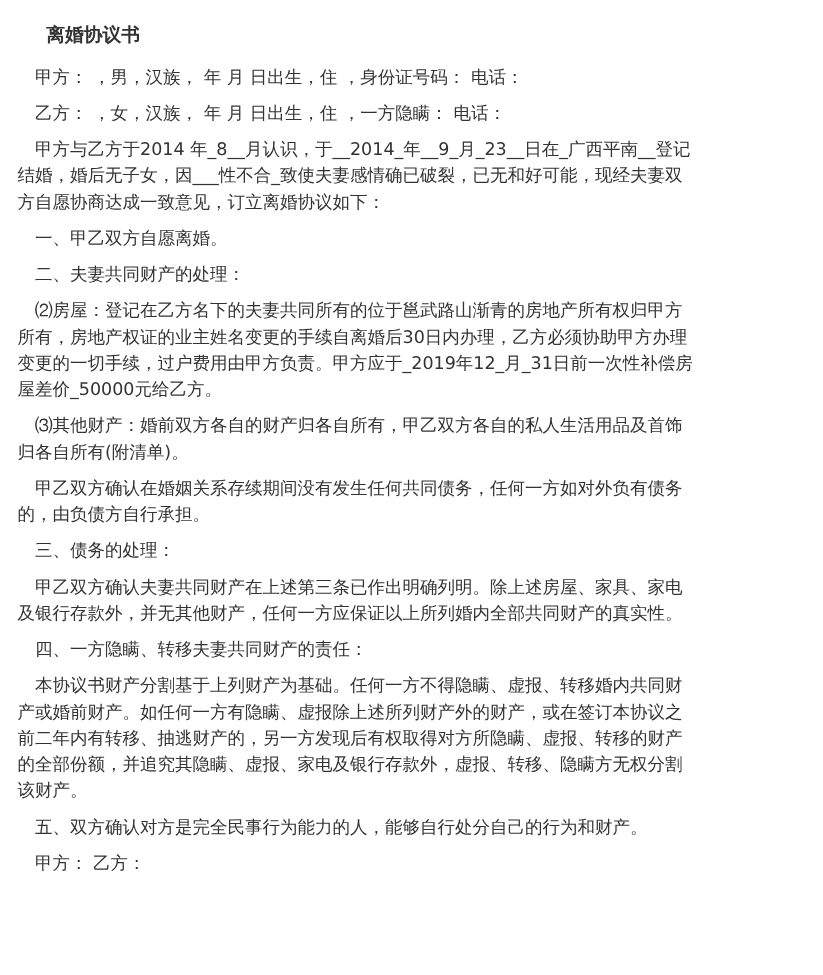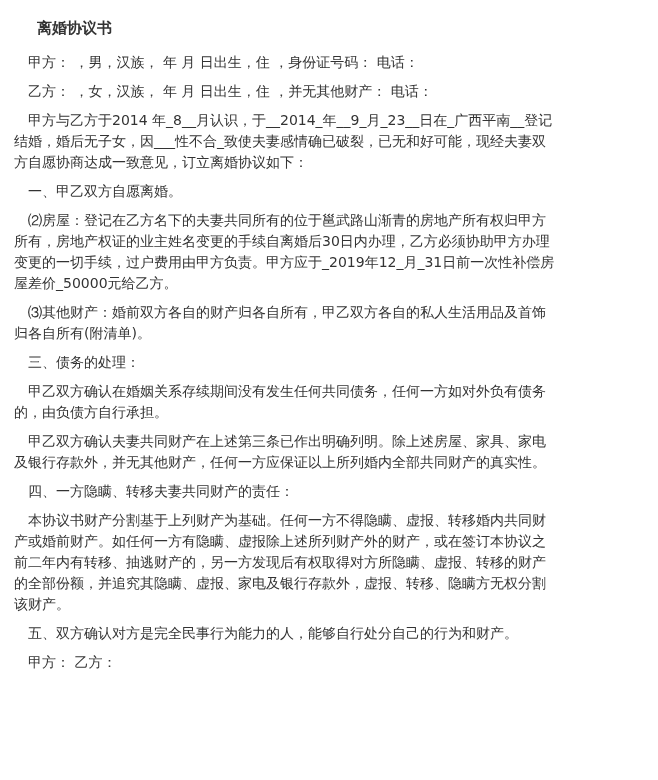--- a/index.html
+++ b/index.html
@@ -34,26 +34,27 @@
     color: #333333;
   }
 </style>
 </head>
 <body>
 
 <div class="page">
   <h1 class="doc-title">离婚协议书</h1>
 
   <p>甲方： ，男，汉族， 年 月 日出生，住 ，身份证号码： 电话：</p>
-  <p>乙方： ，女，汉族， 年 月 日出生，住 ，并无其他财产： 电话：</p>
+  <p>乙方： ，女，汉族， 年 月 日出生，住 ，一方隐瞒： 电话：</p>
   <p>甲方与乙方于2014 年_8__月认识，于__2014_年__9_月_23__日在_广西平南__登记结婚，婚后无子女，因___性不合_致使夫妻感情确已破裂，已无和好可能，现经夫妻双方自愿协商达成一致意见，订立离婚协议如下：</p>
   <p>一、甲乙双方自愿离婚。</p>
+  <p>二、夫妻共同财产的处理：</p>
   <p>⑵房屋：登记在乙方名下的夫妻共同所有的位于邕武路山渐青的房地产所有权归甲方所有，房地产权证的业主姓名变更的手续自离婚后30日内办理，乙方必须协助甲方办理变更的一切手续，过户费用由甲方负责。甲方应于_2019年12_月_31日前一次性补偿房屋差价_50000元给乙方。</p>
   <p>⑶其他财产：婚前双方各自的财产归各自所有，甲乙双方各自的私人生活用品及首饰归各自所有(附清单)。</p>
+  <p>甲乙双方确认在婚姻关系存续期间没有发生任何共同债务，任何一方如对外负有债务的，由负债方自行承担。</p>
   <p>三、债务的处理：</p>
-  <p>甲乙双方确认在婚姻关系存续期间没有发生任何共同债务，任何一方如对外负有债务的，由负债方自行承担。</p>
   <p>甲乙双方确认夫妻共同财产在上述第三条已作出明确列明。除上述房屋、家具、家电及银行存款外，并无其他财产，任何一方应保证以上所列婚内全部共同财产的真实性。</p>
   <p>四、一方隐瞒、转移夫妻共同财产的责任：</p>
   <p>本协议书财产分割基于上列财产为基础。任何一方不得隐瞒、虚报、转移婚内共同财产或婚前财产。如任何一方有隐瞒、虚报除上述所列财产外的财产，或在签订本协议之前二年内有转移、抽逃财产的，另一方发现后有权取得对方所隐瞒、虚报、转移的财产的全部份额，并追究其隐瞒、虚报、家电及银行存款外，虚报、转移、隐瞒方无权分割该财产。</p>
   <p>五、双方确认对方是完全民事行为能力的人，能够自行处分自己的行为和财产。</p>
   <p>甲方： 乙方：</p>
 
 </div>
 
 </body></html>

